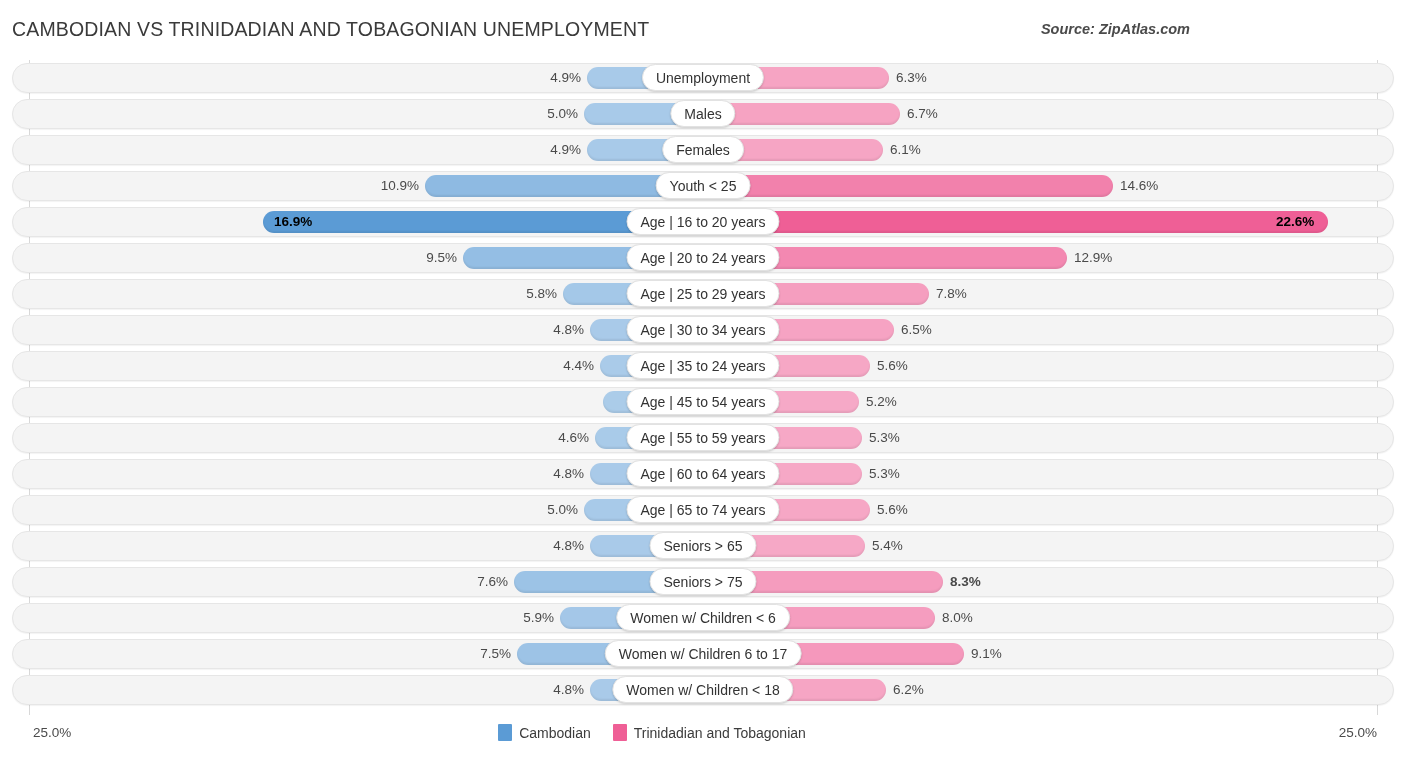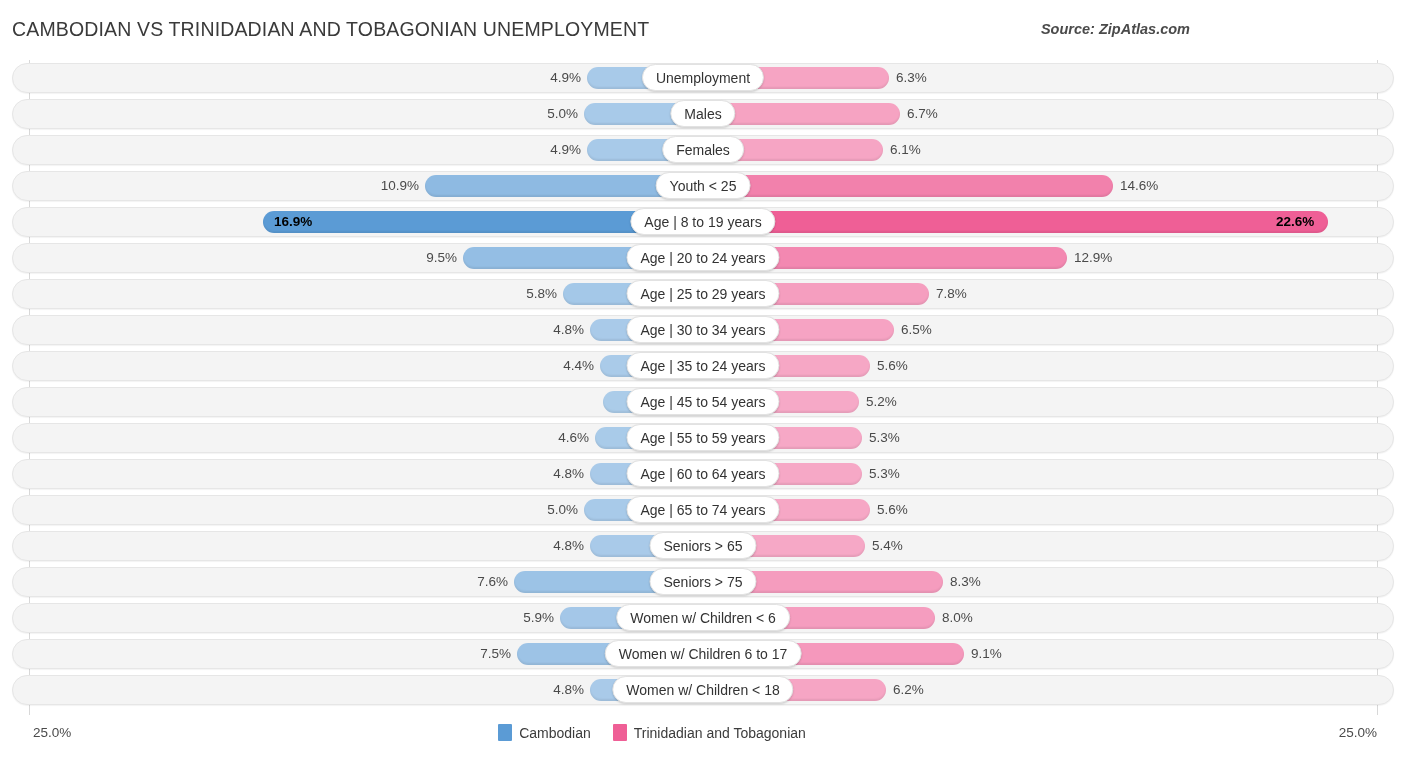--- a/index.html
+++ b/index.html
@@ -247,21 +247,21 @@
         <div class="pill">Youth &lt; 25</div>
       </div>
       <div class="row">
         <div class="track"></div>
         <div class="bars">
           <div class="bar bar-left" style="left: 247px; width: 456px; background: rgb(91, 155, 213);"></div>
           <div class="bar bar-right" style="left: 703px; width: 609px; background: rgb(239, 95, 150);"></div>
           <div class="val val-left inside" style="left: 258px;">16.9%</div>
           <div class="val val-right inside" style="left: 1260px;">22.6%</div>
         </div>
-        <div class="pill">Age | 8 to 19 years</div>
+        <div class="pill">Age | 16 to 20 years</div>
       </div>
       <div class="row">
         <div class="track"></div>
         <div class="bars">
           <div class="bar bar-left" style="left: 447px; width: 256px; background: rgb(148, 190, 228);"></div>
           <div class="bar bar-right" style="left: 703px; width: 348px; background: rgb(243, 136, 177);"></div>
           <div class="val val-left" style="right: 965px;">9.5%</div>
           <div class="val val-right" style="left: 1058px;">12.9%</div>
         </div>
         <div class="pill">Age | 20 to 24 years</div>
@@ -345,21 +345,21 @@
           <div class="val val-right" style="left: 856px;">5.4%</div>
         </div>
         <div class="pill">Seniors &gt; 65</div>
       </div>
       <div class="row">
         <div class="track"></div>
         <div class="bars">
           <div class="bar bar-left" style="left: 498px; width: 205px; background: rgb(156, 195, 230);"></div>
           <div class="bar bar-right" style="left: 703px; width: 224px; background: rgb(245, 156, 190);"></div>
           <div class="val val-left" style="right: 914px;">7.6%</div>
-          <div class="val val-right" style="left: 934px;">8.3%</div>
+          <div class="val val-right" style="left: 934px; font-weight: bold;">8.3%</div>
         </div>
         <div class="pill">Seniors &gt; 75</div>
       </div>
       <div class="row">
         <div class="track"></div>
         <div class="bars">
           <div class="bar bar-left" style="left: 544px; width: 159px; background: rgb(164, 199, 232);"></div>
           <div class="bar bar-right" style="left: 703px; width: 216px; background: rgb(245, 157, 191);"></div>
           <div class="val val-left" style="right: 868px;">5.9%</div>
           <div class="val val-right" style="left: 926px;">8.0%</div>

